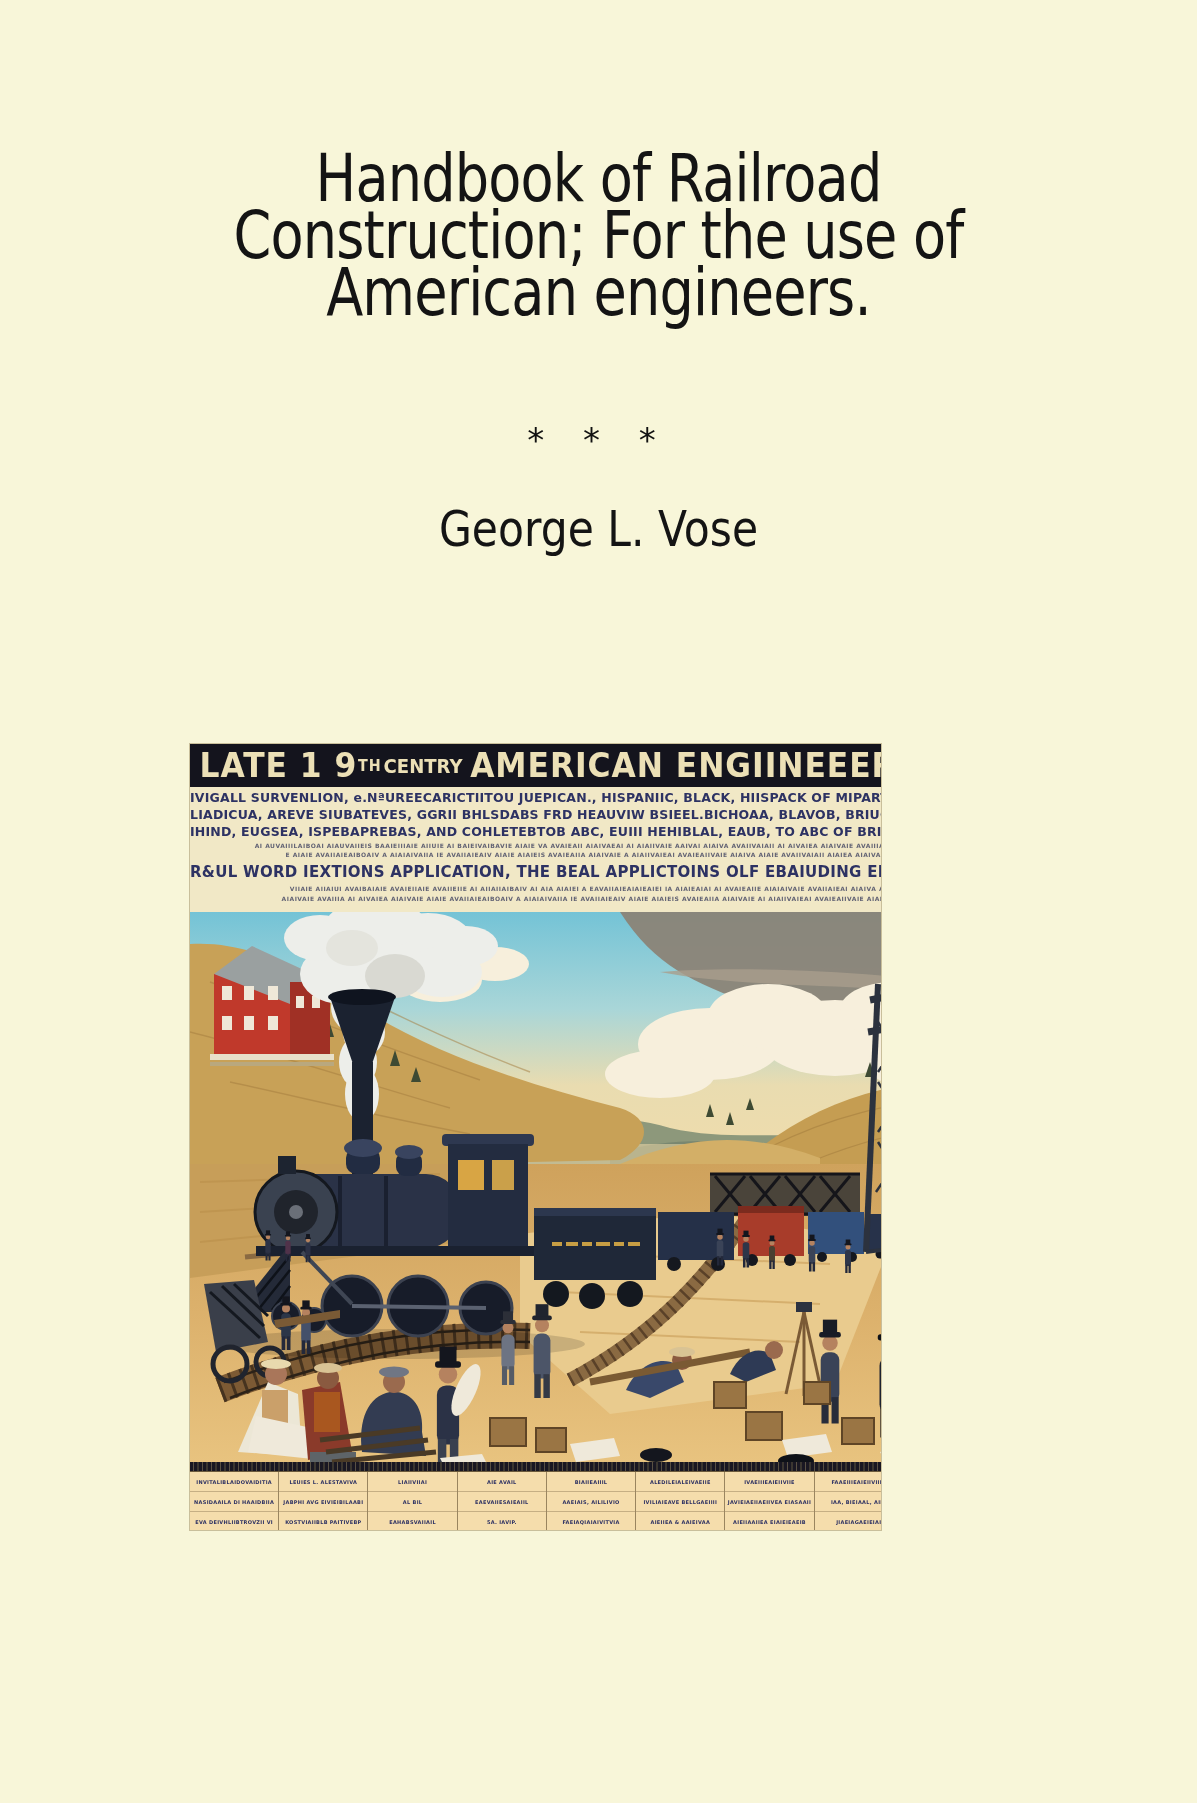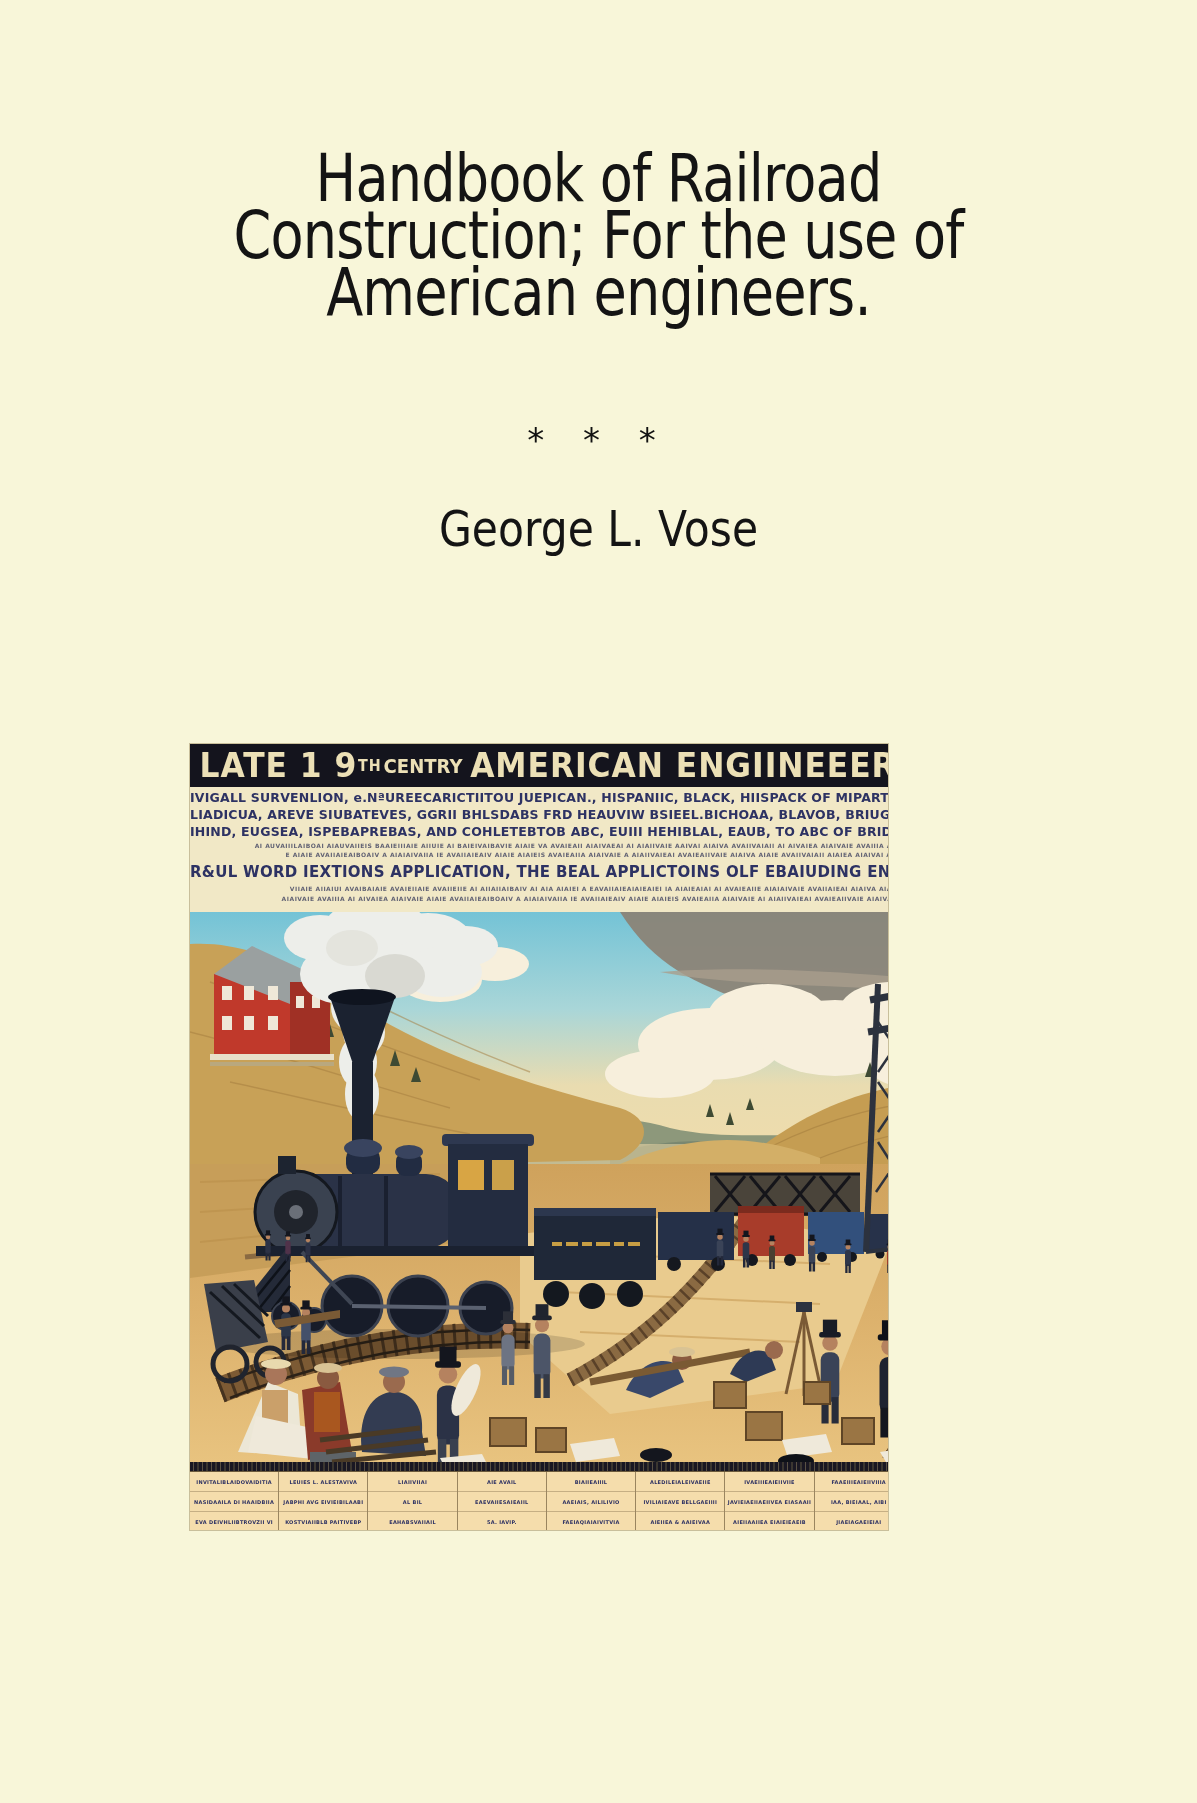--- a/index.html
+++ b/index.html
@@ -17,21 +17,21 @@
     position:absolute;top:420px;left:0;right:0;text-align:center;
     font-size:34px;letter-spacing:14px;color:#111;
   }
   .author{
     position:absolute;top:500px;left:0;right:0;text-align:center;
     font-size:50px;color:#141414;transform:scaleX(.85);
   }
   
   .poster{
     position:absolute;left:190px;top:744px;width:691px;height:786px;
-    background:#f1e8c6;overflow:hidden;box-shadow:0 0 0 1px #c9bf9b;padding-left:7px;
+    background:#f1e8c6;overflow:hidden;box-shadow:0 0 0 1px #c9bf9b;
   }
   .banner{
     position:absolute;left:0;top:0;width:817px;height:43px;background:#14141d;
     display:flex;align-items:center;white-space:nowrap;overflow:hidden;
     color:#ece0b6;font-weight:700;font-size:33px;padding-left:10px;
     transform-origin:left center;transform:scaleX(.95);letter-spacing:1px;
   }
   .banner .sup{font-size:15px;vertical-align:top;line-height:20px;margin-left:1px;}
   .banner .small{font-size:19px;margin:0 8px 0 2px;letter-spacing:0;}
   .hline{

